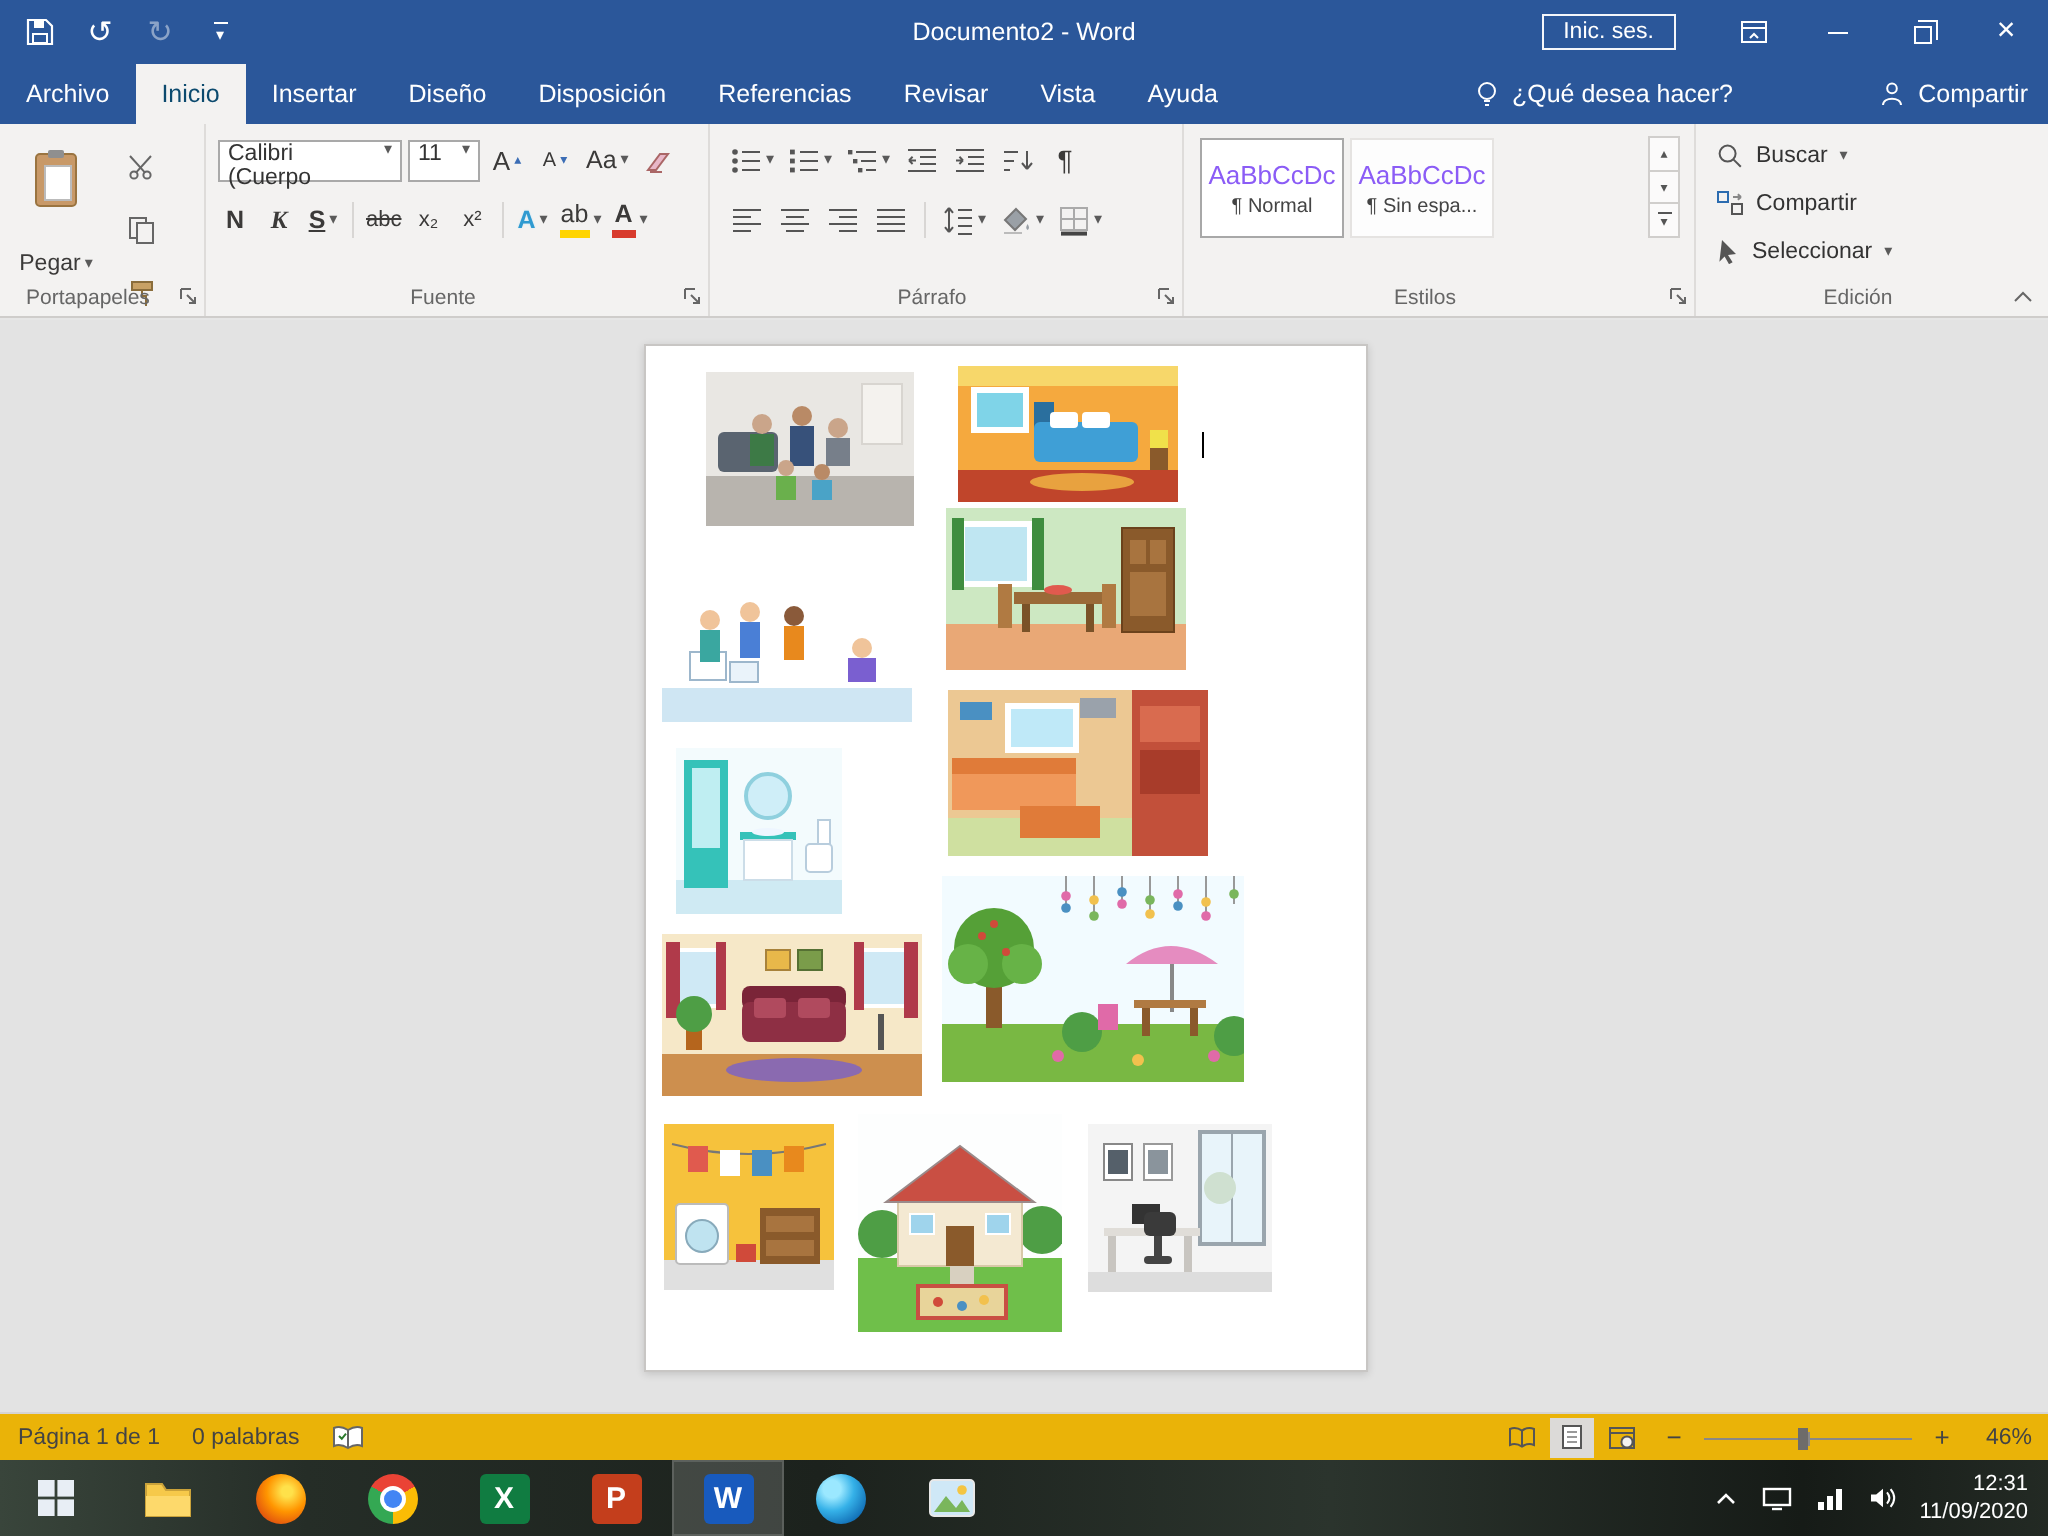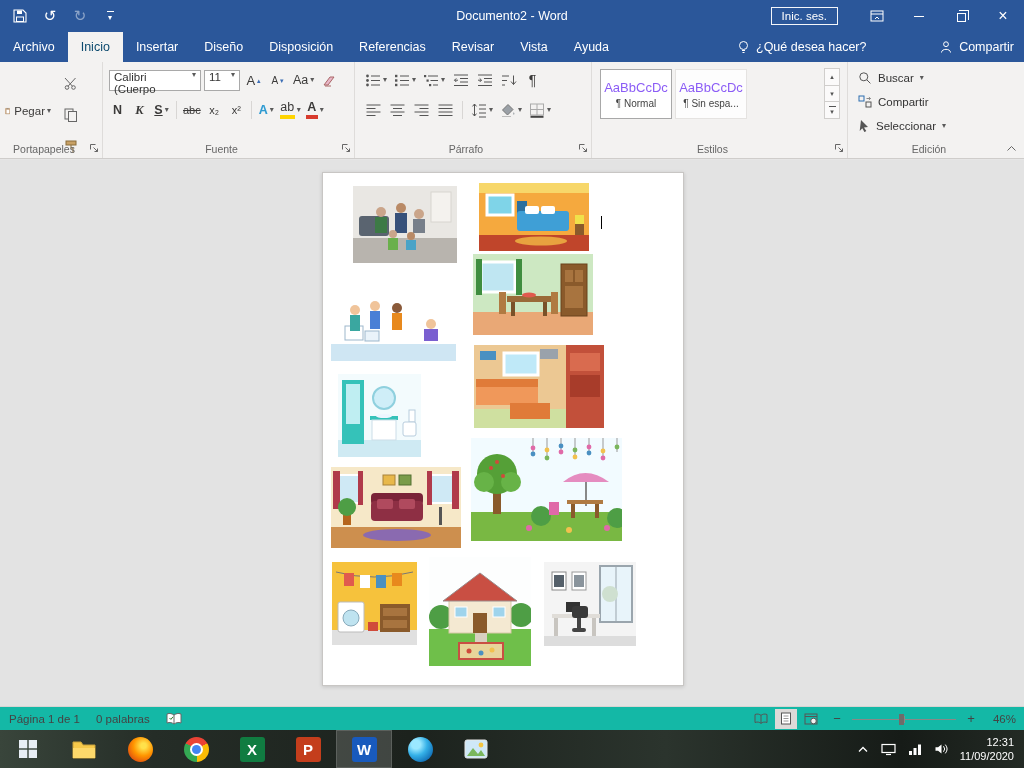--- a/index.html
+++ b/index.html
@@ -37,21 +37,21 @@
   #g-para{left:355px;width:237px}
   #g-styles{left:592px;width:256px}
   #g-edit{left:848px;width:176px;border-right:none}
   .grp-label{position:absolute;bottom:3px;left:0;right:14px;text-align:center;font-size:10.5px;color:#666;pointer-events:none}
   .launcher{position:absolute;right:3px;bottom:5px}
   .rrow{position:absolute;display:flex;align-items:center}
   .rbtn{height:22px;min-width:21px;padding:0 2px;display:inline-flex;align-items:center;justify-content:center;color:#3b3a39;font-size:12.5px;gap:2px}
   .dd{font-size:8px;color:#5a5a5a;line-height:1}
   .sep{width:1px;height:18px;background:#d8d6d4;margin:0 3px}
   .combo{background:#fff;border:1px solid #a9a9a9;height:21px;display:flex;font-size:11.5px;color:#333;padding:0 4px;gap:4px}
-  .paste-btn{position:absolute;left:5px;top:5px;width:46px;height:80px;display:flex;align-items:center;padding-top:7px;gap:4px}
+  .paste-btn{position:absolute;left:5px;top:5px;width:46px;height:80px;display:flex;flex-direction:column;align-items:center;padding-top:7px;gap:22px}
   .paste-label{font-size:11.5px;color:#3b3a39;display:flex;align-items:center;gap:2px}
   .clip-col{position:absolute;left:60px;top:10px;display:flex;flex-direction:column;gap:10px}
   .b{font-weight:bold}
   .i{font-style:italic;font-family:"Liberation Serif",serif;font-weight:bold}
   .u{text-decoration:underline}
   .strike{text-decoration:line-through;font-size:11px}
   .eff{color:#2f9ad0;font-weight:bold;text-shadow:0 0 1px #bfe3f5}
   .hl-chip{display:flex;flex-direction:column;align-items:center;line-height:1}
   .hl-bar{width:15px;height:4px;background:#ffd400;margin-top:1px}
   .fc-bar{width:12px;height:4px;background:#d83b2d;margin-top:1px}
@@ -74,21 +74,21 @@
   .e1{top:9px}.e2{top:33px}.e3{top:57px}
   .collapse{position:absolute;right:7px;bottom:6px}
 
   
   .docarea{position:absolute;top:160px;left:0;width:100%;height:546px;background:#e3e3e3;overflow:hidden}
   .page{position:absolute;left:322px;top:12px;width:362px;height:514px;background:#fff;border:1px solid #c8c6c4;box-shadow:0 1px 4px rgba(0,0,0,.15)}
   .img{position:absolute}
   .caret{position:absolute;left:278px;top:43px;width:1px;height:13px;background:#000}
 
   
-  .statusbar{position:absolute;top:706px;left:0;width:100%;height:24px;background:#14b8a6;border-top:1px solid #d6d4d2;display:flex;align-items:center;font-size:11.5px;color:#444}
+  .statusbar{position:absolute;top:706px;left:0;width:100%;height:24px;background:#eab308;border-top:1px solid #d6d4d2;display:flex;align-items:center;font-size:11.5px;color:#444}
   .sb-left{display:flex;align-items:center;gap:16px;padding-left:9px}
   .sb-right{margin-left:auto;display:flex;align-items:center;gap:8px;padding-right:8px}
   .views{display:flex;gap:3px}
   .view{width:22px;height:20px;display:flex;align-items:center;justify-content:center}
   .view.active{background:#dcdad8}
   .zoom-track{position:relative;width:104px;height:14px}
   .zoom-track .line{position:absolute;left:0;right:0;top:7px;border-top:1px solid #8a8886}
   .zoom-track .notch{position:absolute;left:50%;top:4px;width:1px;height:7px;background:#8a8886}
   .zoom-track .thumb{position:absolute;left:45%;top:2px;width:5px;height:11px;background:#6e6c6a}
   .zoom-pct{min-width:30px;text-align:right}

